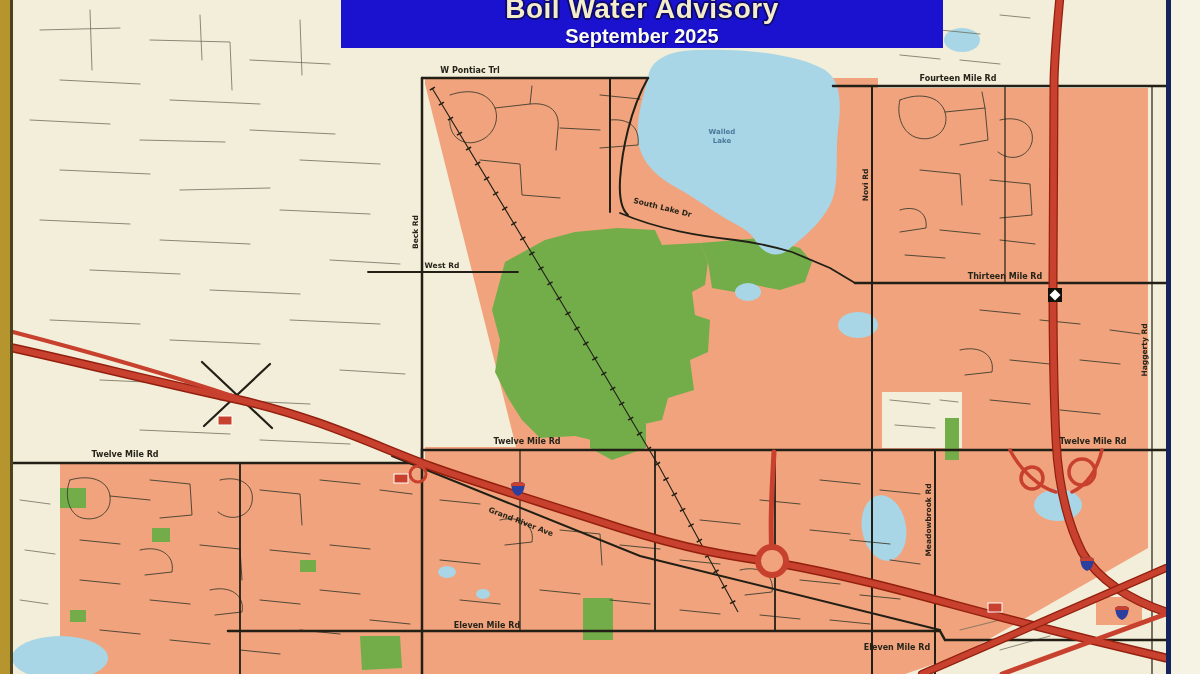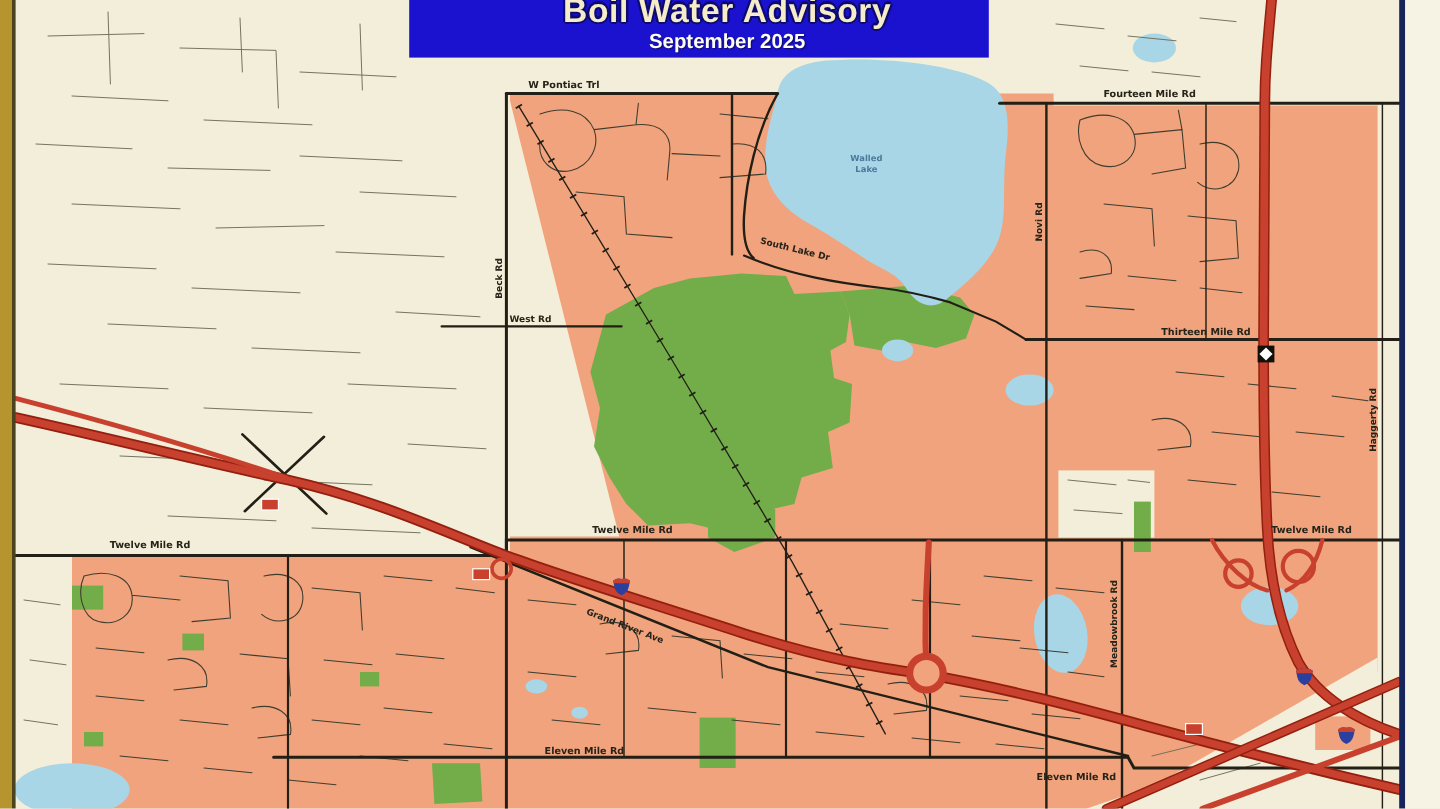--- a/index.html
+++ b/index.html
@@ -1,26 +1,26 @@
 <!DOCTYPE html>
 <html><head>
 <meta charset="utf-8">
 <style>
   html,body{margin:0;padding:0;background:#e8e8e8;}
   #stage{position:relative;width:1200px;height:674px;overflow:hidden;background:#f3eed9;
          font-family:"DejaVu Sans",sans-serif;}
   #map-svg{position:absolute;left:0;top:0;width:1200px;height:674px;display:block;}
-  .banner{position:absolute;left:341px;top:0;width:436px;height:48px;background:#1b12cf;
-          overflow:hidden;text-align:center;z-index:5;padding-left:47px;}
+  .banner{position:absolute;left:341px;top:0;width:602px;height:48px;background:#1b12cf;
+          overflow:hidden;text-align:center;z-index:5;}
   .banner-title{margin-top:-7px;font-family:"Liberation Sans",sans-serif;font-weight:bold;
           font-size:28px;letter-spacing:.5px;color:#f5ecca;
           text-shadow:-2px 0 #0d0b6e,2px 0 #0d0b6e,0 -2px #0d0b6e,0 2px #0d0b6e,
                       -1px -1px #0d0b6e,1px 1px #0d0b6e,1px -1px #0d0b6e,-1px 1px #0d0b6e;}
   .banner-subtitle{margin-top:0px;font-family:"Liberation Sans",sans-serif;font-weight:bold;
-          font-size:17px;color:#fdfdf3;text-shadow:1px 1px 1px #0d0b6e;}
+          font-size:20px;color:#fdfdf3;text-shadow:1px 1px 1px #0d0b6e;}
   .maplab{font-family:"DejaVu Sans",sans-serif;font-weight:bold;fill:#26241a;}
   .lakelab{font-family:"DejaVu Sans",sans-serif;font-weight:bold;fill:#4a7a9b;}
 </style>
 </head>
 <body>
 
 <div id="stage">
 
 <svg id="map-svg" viewBox="0 0 1200 674">
 

